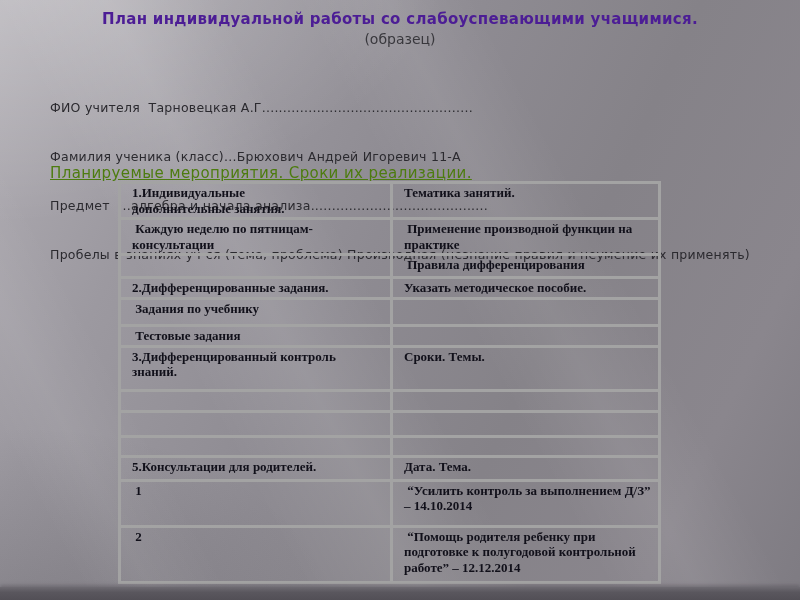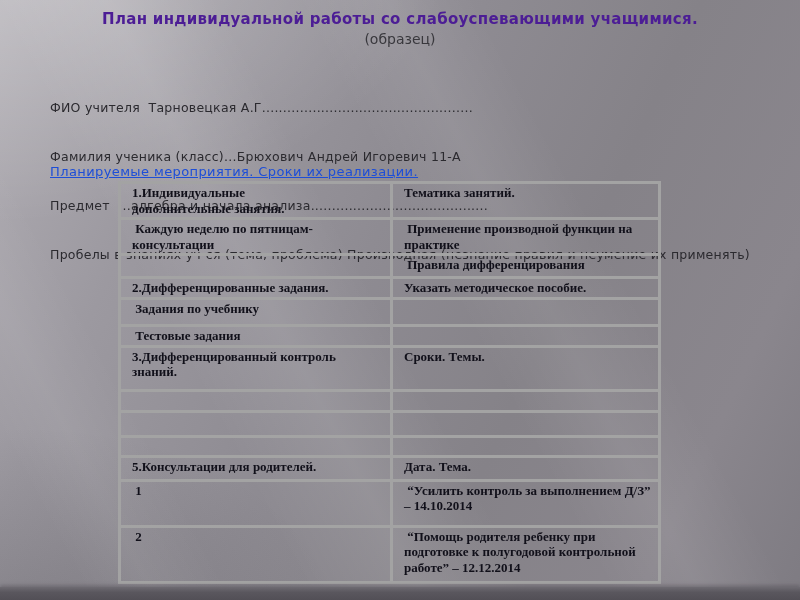--- a/index.html
+++ b/index.html
@@ -23,21 +23,21 @@
     position: absolute; left: 0; right: 0; top: 31px;
     text-align: center; font-size: 14px; color: #39383d;
   }
   .header-block {
     position: absolute; left: 50px; top: 67px; width: 740px;
     font-size: 12.5px; line-height: 16.4px; letter-spacing: 0.25px;
     color: #2b2a2f; white-space: pre-wrap;
   }
   .caption {
     position: absolute; left: 50px; top: 164px;
-    font-size: 13px; letter-spacing: 0.4px; color: #1d4ed8;
+    font-size: 15px; letter-spacing: 0.4px; color: #4d7c0f;
     text-decoration: underline;
   }
   table.plan {
     position: absolute; left: 118px; top: 181px;
     width: 540px; border-collapse: collapse; table-layout: fixed;
   }
   table.plan col.c-left  { width: 272px; }
   table.plan col.c-right { width: 268px; }
   table.plan td {
     border: 3px solid #a3a3a3;

